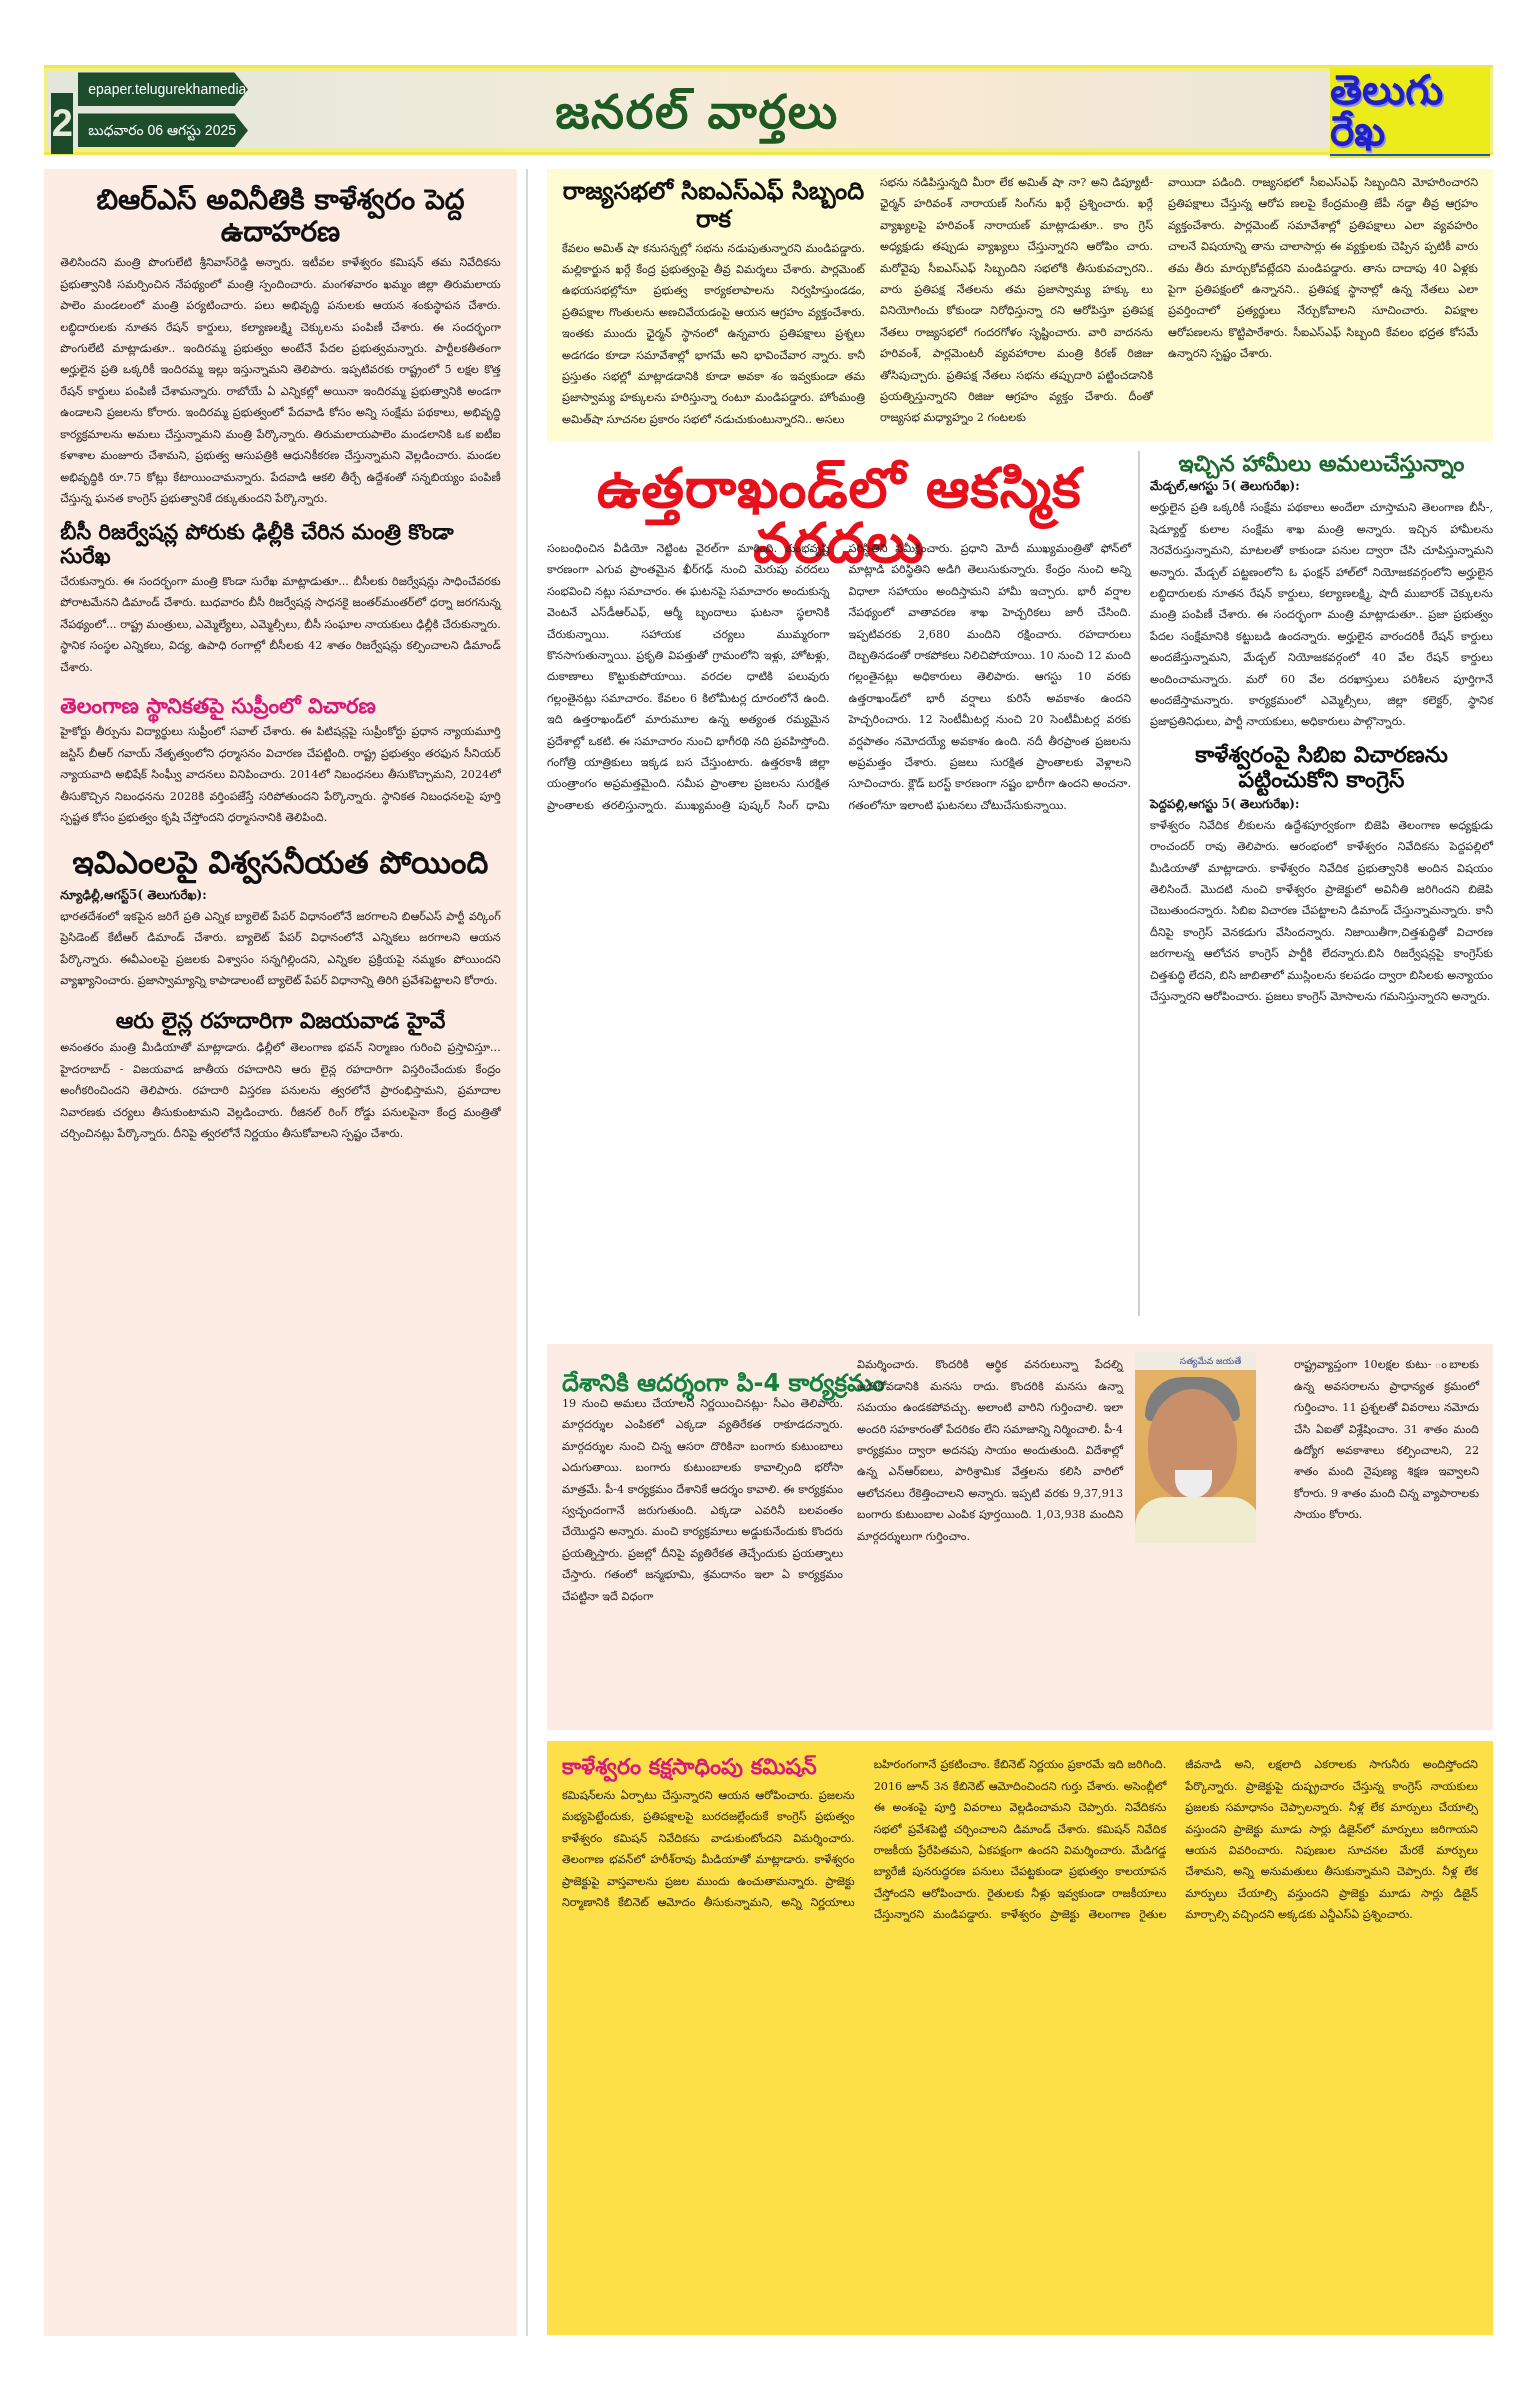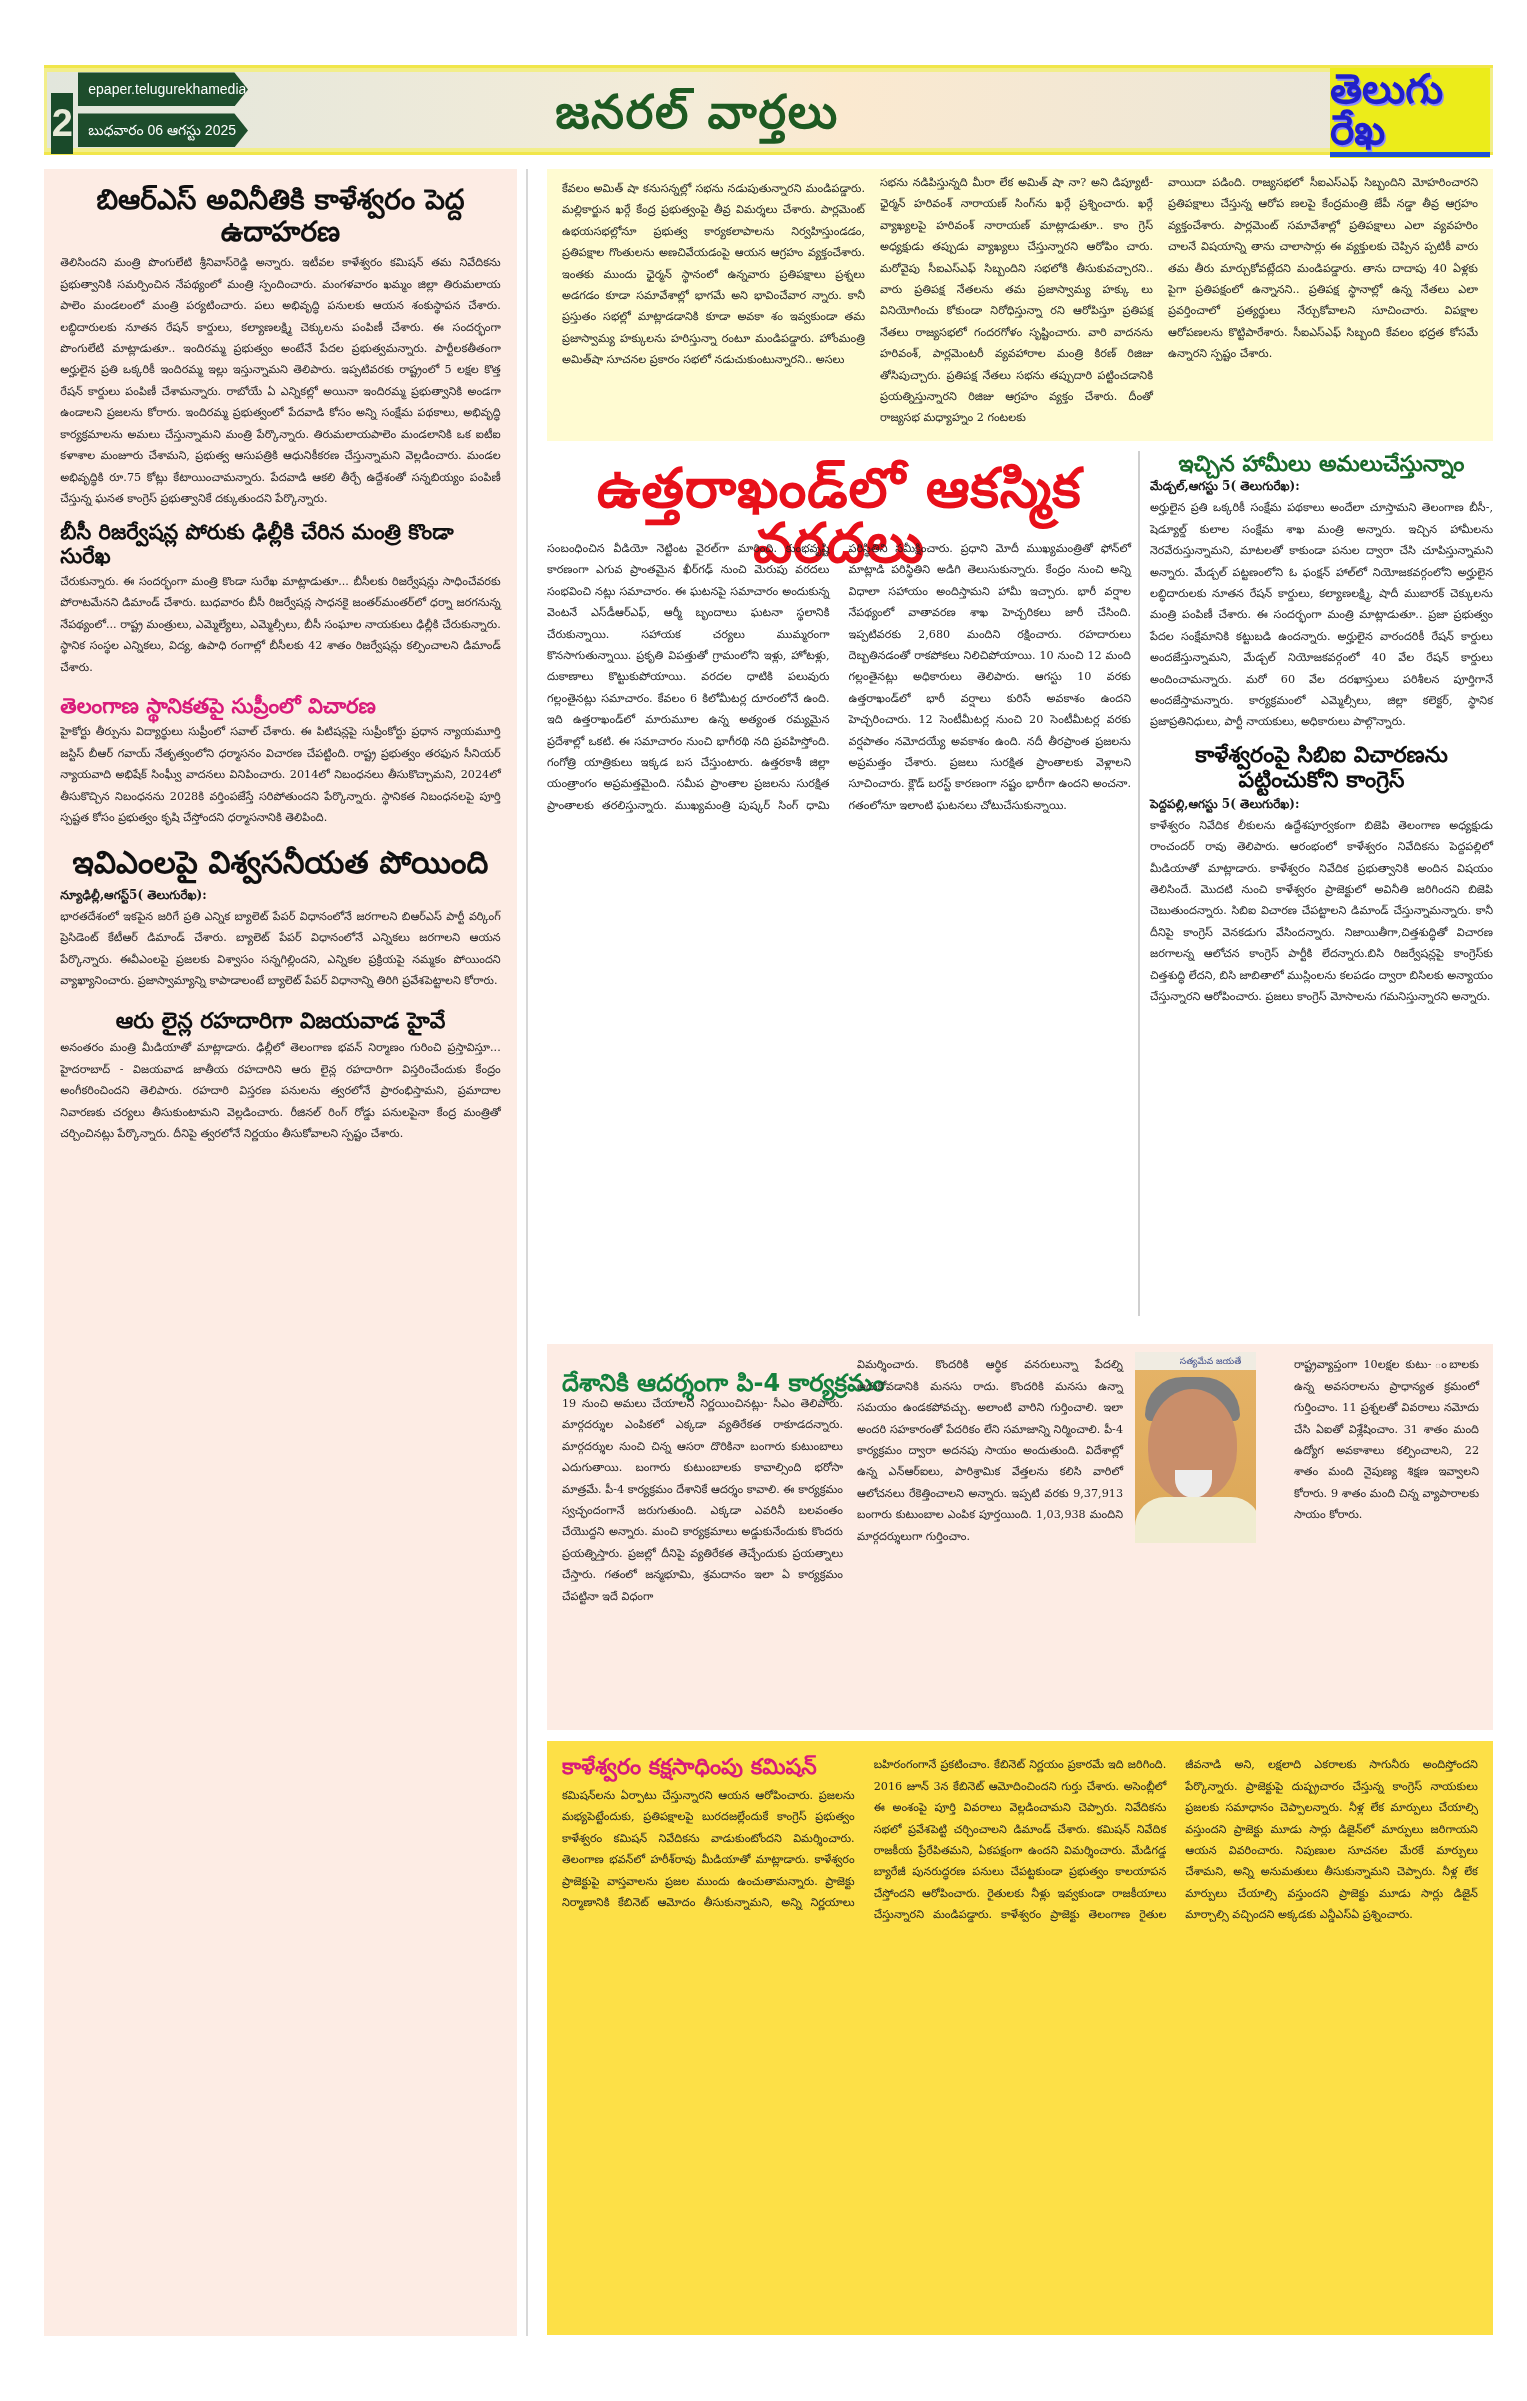--- a/index.html
+++ b/index.html
@@ -14,21 +14,21 @@
   .page-num { position: absolute; left: 4.4px; top: 21px; width: 22px; height: 61px; background: #1a4a2a;
     color: #e8ead8; font: bold 38px/61px "Liberation Sans", sans-serif; text-align: center; }
   .tag { position: absolute; left: 31px; height: 34px; width: 170px; background: #1e4d2c; color: #ffffff;
     font: 14px/34px "Liberation Sans", sans-serif; padding-left: 10.3px; clip-path: polygon(0 0, 92% 0, 100% 50%, 92% 100%, 0 100%); }
   .tag.url { top: 0px; }
   .tag.date { top: 41px; }
   .section-title { position: absolute; left: 443px; top: 3px; width: 414px; text-align: center;
     font: bold 47px/74px "DejaVu Sans", sans-serif; color: #1e5a22; letter-spacing: 1.5px; }
   .brand { position: absolute; right: 0; top: -4.4px; width: 160px; height: 90px; background: #ecec1a;
     display: flex; align-items: center; justify-content: center; }
-  .brand span { font: bold 41px/1 "DejaVu Sans", sans-serif; color: #2020c8; border-bottom: 5px solid #1d4ed8; padding-bottom: 1.5px;
+  .brand span { font: bold 41px/1 "DejaVu Sans", sans-serif; color: #2020c8; border-bottom: 2px solid #1d4ed8; padding-bottom: 1.5px;
     text-shadow: 1.5px 1.5px 0 #8888ff; }
 
   
   .col-left { position: absolute; left: 44px; top: 169px; width: 473px; height: 2167px; background: #fdece4; padding: 10.3px 16.3px; }
   .vrule { position: absolute; left: 526px; top: 169px; width: 1.5px; height: 2167px; background: #d8d8d8; }
   .vrule2 { position: absolute; left: 1138px; top: 451px; width: 1.5px; height: 865px; background: #cfcfcf; }
 
   h2 { font-family: "DejaVu Sans", sans-serif; font-weight: bold; line-height: 1.15; }
   .body-text { font-family: "DejaVu Serif", serif; font-size: 11.2px; line-height: 21.4px; text-align: justify; color: #222; }
   .dateline { text-align: left; font-family: "DejaVu Serif", serif; font-weight: bold; font-size: 12px; line-height: 21px; }
@@ -113,20 +113,21 @@
   <article class="art">
     <h2 class="h-big" style="font-size:22px;margin-top:16.3px">ఆరు లైన్ల రహదారిగా విజయవాడ హైవే</h2>
     <p class="body-text">అనంతరం మంత్రి మీడియాతో మాట్లాడారు. ఢిల్లీలో తెలంగాణ భవన్ నిర్మాణం గురించి ప్రస్తావిస్తూ... హైదరాబాద్ - విజయవాడ జాతీయ రహదారిని ఆరు లైన్ల రహదారిగా విస్తరించేందుకు కేంద్రం అంగీకరించిందని తెలిపారు. రహదారి విస్తరణ పనులను త్వరలోనే ప్రారంభిస్తామని, ప్రమాదాల నివారణకు చర్యలు తీసుకుంటామని వెల్లడించారు. రీజినల్ రింగ్ రోడ్డు పనులపైనా కేంద్ర మంత్రితో చర్చించినట్లు పేర్కొన్నారు. దీనిపై త్వరలోనే నిర్ణయం తీసుకోవాలని స్పష్టం చేశారు.</p>
   </article>
 </section>
 
 <div class="vrule"></div>
 
 <section class="top-mid">
   <div class="tm-col c1">
+    <h2 class="h-rs">రాజ్యసభలో సిఐఎస్ఎఫ్ సిబ్బంది రాక</h2>
     <p class="body-text">కేవలం అమిత్ షా కనుసన్నల్లో సభను నడుపుతున్నారని మండిపడ్డారు. మల్లికార్జున ఖర్గే కేంద్ర ప్రభుత్వంపై తీవ్ర విమర్శలు చేశారు. పార్లమెంట్ ఉభయసభల్లోనూ ప్రభుత్వ కార్యకలాపాలను నిర్వహిస్తుండడం, ప్రతిపక్షాల గొంతులను అణచివేయడంపై ఆయన ఆగ్రహం వ్యక్తంచేశారు. ఇంతకు ముందు ఛైర్మన్ స్థానంలో ఉన్నవారు ప్రతిపక్షాలు ప్రశ్నలు అడగడం కూడా సమావేశాల్లో భాగమే అని భావించేవార న్నారు. కానీ ప్రస్తుతం సభల్లో మాట్లాడడానికి కూడా అవకా శం ఇవ్వకుండా తమ ప్రజాస్వామ్య హక్కులను హరిస్తున్నా రంటూ మండిపడ్డారు. హోంమంత్రి అమిత్‌షా సూచనల ప్రకారం సభలో నడుచుకుంటున్నారని.. అసలు</p>
   </div>
   <div class="tm-col c2">
     <p class="body-text">సభను నడిపిస్తున్నది మీరా లేక అమిత్ షా నా? అని డిప్యూటీ- ఛైర్మన్ హరివంశ్ నారాయణ్ సింగ్‌ను ఖర్గే ప్రశ్నించారు. ఖర్గే వ్యాఖ్యలపై హరివంశ్ నారాయణ్ మాట్లాడుతూ.. కాం గ్రెస్ అధ్యక్షుడు తప్పుడు వ్యాఖ్యలు చేస్తున్నారని ఆరోపిం చారు. మరోవైపు సీఐఎస్ఎఫ్ సిబ్బందిని సభలోకి తీసుకువచ్చారని.. వారు ప్రతిపక్ష నేతలను తమ ప్రజాస్వామ్య హక్కు లు వినియోగించు కోకుండా నిరోధిస్తున్నా రని ఆరోపిస్తూ ప్రతిపక్ష నేతలు రాజ్యసభలో గందరగోళం సృష్టించారు. వారి వాదనను హరివంశ్, పార్లమెంటరీ వ్యవహారాల మంత్రి కిరణ్ రిజిజు తోసిపుచ్చారు. ప్రతిపక్ష నేతలు సభను తప్పుదారి పట్టించడానికి ప్రయత్నిస్తున్నారని రిజిజు ఆగ్రహం వ్యక్తం చేశారు. దీంతో రాజ్యసభ మధ్యాహ్నం 2 గంటలకు</p>
   </div>
   <div class="tm-col c3">
     <p class="body-text">వాయిదా పడింది. రాజ్యసభలో సీఐఎస్ఎఫ్ సిబ్బందిని మోహరించారని ప్రతిపక్షాలు చేస్తున్న ఆరోప ణలపై కేంద్రమంత్రి జేపీ నడ్డా తీవ్ర ఆగ్రహం వ్యక్తంచేశారు. పార్లమెంట్ సమావేశాల్లో ప్రతిపక్షాలు ఎలా వ్యవహరిం చాలనే విషయాన్ని తాను చాలాసార్లు ఈ వ్యక్తులకు చెప్పిన ప్పటికీ వారు తమ తీరు మార్చుకోవట్లేదని మండిపడ్డారు. తాను దాదాపు 40 ఏళ్లకు పైగా ప్రతిపక్షంలో ఉన్నానని.. ప్రతిపక్ష స్థానాల్లో ఉన్న నేతలు ఎలా ప్రవర్తించాలో ప్రత్యర్థులు నేర్చుకోవాలని సూచించారు. విపక్షాల ఆరోపణలను కొట్టిపారేశారు. సీఐఎస్ఎఫ్ సిబ్బంది కేవలం భద్రత కోసమే ఉన్నారని స్పష్టం చేశారు.</p>
   </div>
 </section>
 

